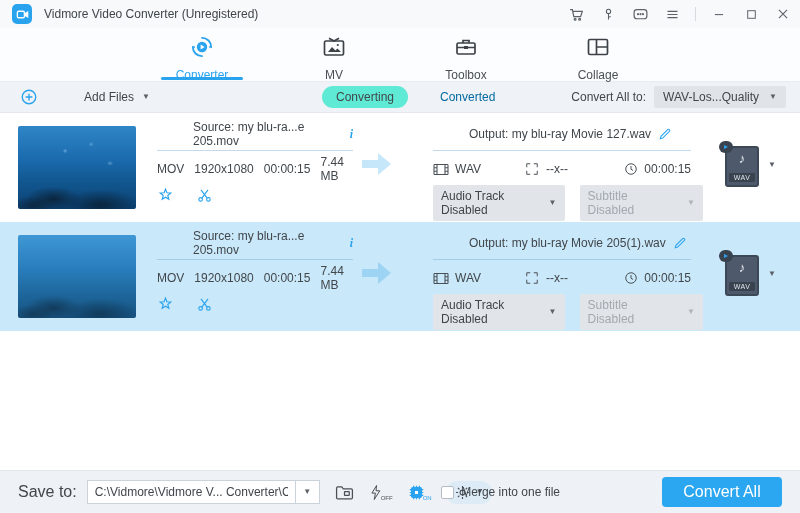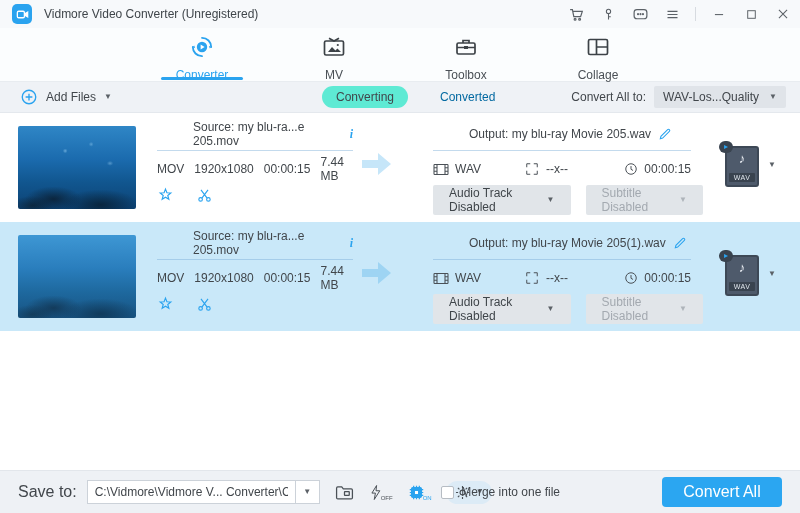--- a/index.html
+++ b/index.html
@@ -19,21 +19,21 @@
   .nav { height:54px; background:#fbfdfe; display:flex; justify-content:center; gap:46px; border-bottom:1px solid #e8ecf0; }
   .nav-tab { width:86px; display:flex; flex-direction:column; align-items:center; padding-top:7px; position:relative; }
   .nav-tab .nt-icon { height:24px; display:flex; align-items:center; justify-content:center; color:#3c4247; }
   .nav-tab .nt-label { font-size:12px; color:#4a5056; margin-top:9px; }
   .nav-tab.active .nt-label { color:#2aa3ef; }
   .nav-tab.active .underline { position:absolute; bottom:1px; left:2px; right:2px; height:3px; border-radius:2px; background:#2aa3ef; }
 
   
   .toolbar { height:31px; background:#eff2f6; display:flex; align-items:center; position:relative; border-bottom:1px solid #e4e8ed; }
   .addfiles { display:flex; align-items:center; gap:8px; margin-left:20px; }
-  .addfiles .af-label { font-size:12px; color:#41464b; }
+  .addfiles .af-label { font-size:12px; color:#41464b;margin-left:38px; }
   .caret { font-size:8px; color:#5b6167; line-height:1; }
   .center-tabs { position:absolute; left:322px; display:flex; align-items:center; gap:32px; }
   .pill { background:#5eead4; border-radius:11px; padding:4px 14px; font-size:12px; color:#41464b; }
   .plain-tab { font-size:12px; color:#0369a1; }
   .convert-to { position:absolute; right:14px; display:flex; align-items:center; gap:8px; }
   .convert-to .ct-label { font-size:12px; color:#41464b; }
   .ct-select { background:#e0e4e9; border-radius:2px; height:22px; display:flex; align-items:center; gap:10px; padding:0 9px; font-size:12px; color:#41464b; }
 
   
   .row { position:relative; height:109px; background:#fff; }
@@ -55,21 +55,21 @@
   .src-block { position:absolute; left:157px; top:13px; width:196px; }
   .out-block { position:absolute; left:433px; top:13px; width:270px; }
   .meta-line { display:flex; align-items:center; gap:7px; font-size:12px; color:#41464b; height:16px;margin-left:36px; }
   .divider { height:1px; background:rgba(122,174,214,.45); margin:8px 0 10px; }
   .info-line { display:flex; align-items:center; gap:10px; font-size:12px; color:#41464b; height:16px; }
   .icon-line { display:flex; align-items:center; gap:22px; margin-top:10px; color:#2aa3ef; }
   .i-italic { color:#2aa3ef; font-size:12px; font-style:italic; font-weight:bold; font-family:"Liberation Serif", serif; }
   .row-arrow { position:absolute; left:358px; top:36px; }
   .out-stats { display:flex; align-items:center; font-size:12px; color:#41464b; height:16px; width:258px; }
   .dd-line { display:flex; align-items:center; gap:15px; margin-top:8px; }
-  .dropdown { background:#e1e5e9; border-radius:2px; height:30px; display:flex; align-items:center; font-size:12px; padding:0 16px; gap:12px; color:#3f454a; }
+  .dropdown { background:#e1e5e9; border-radius:2px; height:36px; display:flex; align-items:center; font-size:12px; padding:0 8px; gap:12px; color:#3f454a; }
   .dropdown.disabled { color:#a3a9b0; width:140px; justify-content:space-between; }
   .dropdown.disabled .caret { color:#aeb4ba; }
   .fileicon-wrap { position:absolute; right:24px; top:30px; display:flex; align-items:center; gap:9px; }
   .fileicon { position:relative; width:34px; height:44px; }
   .fi-body { position:absolute; inset:3px 0 0 0; background:#4e5a6b; border:2px solid #3d4856; border-radius:3px; }
   .fi-note { position:absolute; top:8px; left:0; right:0; text-align:center; color:#e8ecf2; font-size:13px; }
   .fi-label { position:absolute; bottom:5px; left:4px; right:4px; background:#39434f; color:#dfe5ec; font-size:7px; text-align:center; border-radius:1px; padding:1px 0; letter-spacing:.5px; }
   .fi-badge { position:absolute; top:-2px; left:-6px; width:14px; height:12px; background:#39434f; border-radius:7px; display:flex; align-items:center; justify-content:center; }
   .fi-badge span { color:#2aa3ef; font-size:8px; line-height:1; }
 
@@ -241,21 +241,21 @@
         </svg>
     </div>
   </div>
   <div class="row-arrow">
     <svg width="36" height="30" viewBox="0 0 36 30">
         <path d="M4 11h16V4l13 11-13 11v-7H4z" fill="#c6e6f9"></path>
       </svg>
   </div>
   <div class="out-block">
     <div class="meta-line">
-      <span>Output: my blu-ray Movie 205.wav</span>
+      <span>Output: my blu-ray Movie 127.wav</span>
       <svg width="14" height="14" viewBox="0 0 24 24" fill="none" stroke="#2aa3ef" stroke-width="1.8">
           <path d="M4 20l1-4L16.5 4.5a2 2 0 013 3L8 19z"></path>
         </svg>
 
     </div>
     <div class="divider" style="width:258px"></div>
     <div class="out-stats">
       <svg width="16" height="13" viewBox="0 0 24 18" fill="none" stroke="#4a5056" stroke-width="1.6">
           <rect x="1.5" y="1.5" width="21" height="15" rx="1"></rect>
           <path d="M6 1.5v15M18 1.5v15M1.5 6.5H6M1.5 11.5H6M18 6.5h4.5M18 11.5h4.5"></path>

